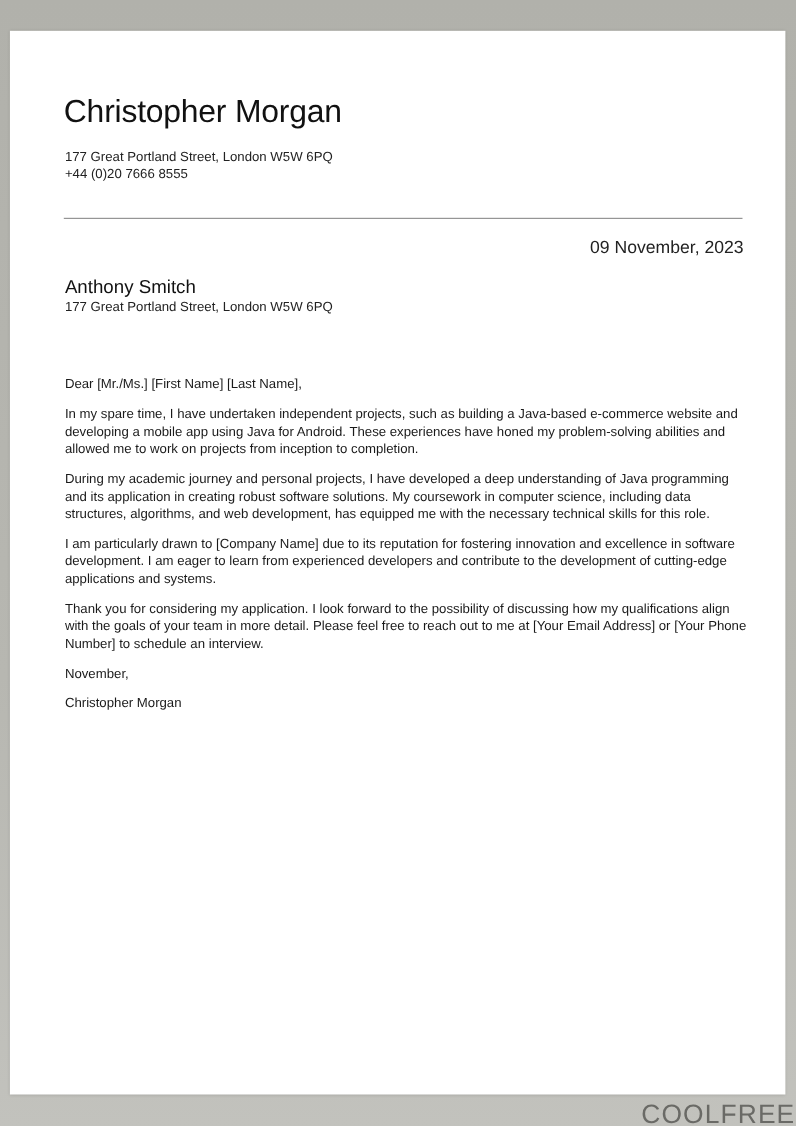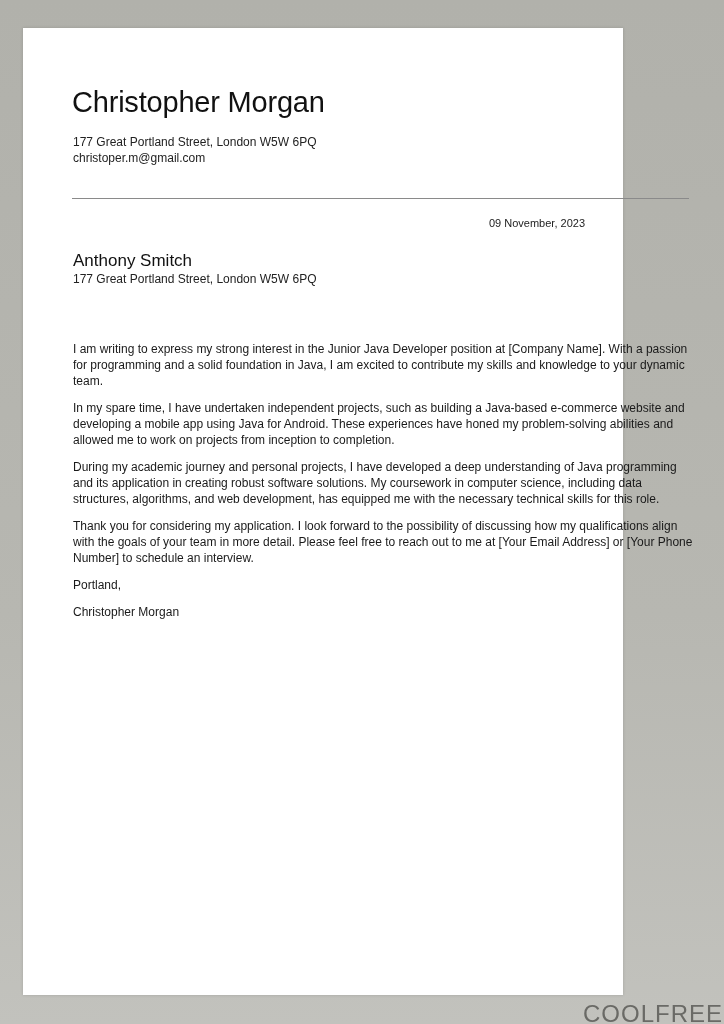--- a/index.html
+++ b/index.html
@@ -2,39 +2,39 @@
 <html><head>
   <meta charset="utf-8">
   <style>
     html, body { margin: 0; padding: 0; }
     body {
       width: 724px; height: 1024px; overflow: hidden; position: relative;
       background: linear-gradient(180deg, #b1b1ab 0%, #b7b7b1 60%, #c2c2bd 100%);
       font-family: "Liberation Sans", sans-serif;
     }
     .paper {
-      position: absolute; left: 23px; top: 28px; width: 600px; height: 967px;
+      position: absolute; left: 9px; top: 28px; width: 705px; height: 967px;
       background: #ffffff;
       box-shadow: 0 0 3px rgba(0,0,0,0.15);
     }
     .name {
       position: absolute; left: 49px; top: 58px;
       font-size: 29px; color: #111; letter-spacing: -0.2px;
     }
     .contact {
       position: absolute; left: 50px; top: 106px;
       font-size: 12px; line-height: 16px; color: #222;
     }
     .rule {
       position: absolute; left: 49px; top: 170px; width: 617px; height: 1px;
       background: #8a8a8a;
     }
     .date {
       position: absolute; right: 38px; top: 189px;
-      font-size: 11px; color: #222; text-align: center;
+      font-size: 16px; color: #222; text-align: center;
     }
     .recipient-name {
       position: absolute; left: 50px; top: 223px;
       font-size: 17px; color: #111; text-align: right;
     }
     .recipient-address {
       position: absolute; left: 50px; top: 244px;
       font-size: 12px; color: #222;
     }
     .body-text {
@@ -48,31 +48,32 @@
       white-space: nowrap;
     }
   </style>
 </head>
 <body>
 
 <div class="paper">
   <div class="name">Christopher Morgan</div>
   <div class="contact">
     <div>177 Great Portland Street, London W5W 6PQ</div>
-    <div>christoper.m@gmail.com</div>
+    <div>+44 (0)20 7666 8555</div>
   </div>
   <div class="rule"></div>
   <div class="date">09 November, 2023</div>
 
   <div class="recipient-name">Anthony Smitch</div>
   <div class="recipient-address">177 Great Portland Street, London W5W 6PQ</div>
 
   <div class="body-text">
-    <p>I am writing to express my strong interest in the Junior Java Developer position at [Company Name]. With a passion for programming and a solid foundation in Java, I am excited to contribute my skills and knowledge to your dynamic team.</p>
+    <p>Dear [Mr./Ms.] [First Name] [Last Name],</p>
     <p>In my spare time, I have undertaken independent projects, such as building a Java-based e-commerce website and developing a mobile app using Java for Android. These experiences have honed my problem-solving abilities and allowed me to work on projects from inception to completion.</p>
     <p>During my academic journey and personal projects, I have developed a deep understanding of Java programming and its application in creating robust software solutions. My coursework in computer science, including data structures, algorithms, and web development, has equipped me with the necessary technical skills for this role.</p>
+    <p>I am particularly drawn to [Company Name] due to its reputation for fostering innovation and excellence in software development. I am eager to learn from experienced developers and contribute to the development of cutting-edge applications and systems.</p>
     <p>Thank you for considering my application. I look forward to the possibility of discussing how my qualifications align with the goals of your team in more detail. Please feel free to reach out to me at [Your Email Address] or [Your Phone Number] to schedule an interview.</p>
-    <p>Portland,</p>
+    <p>November,</p>
     <p>Christopher Morgan</p>
   </div>
 </div>
 
 <div class="watermark">COOLFREEC</div>
 
 </body></html>

